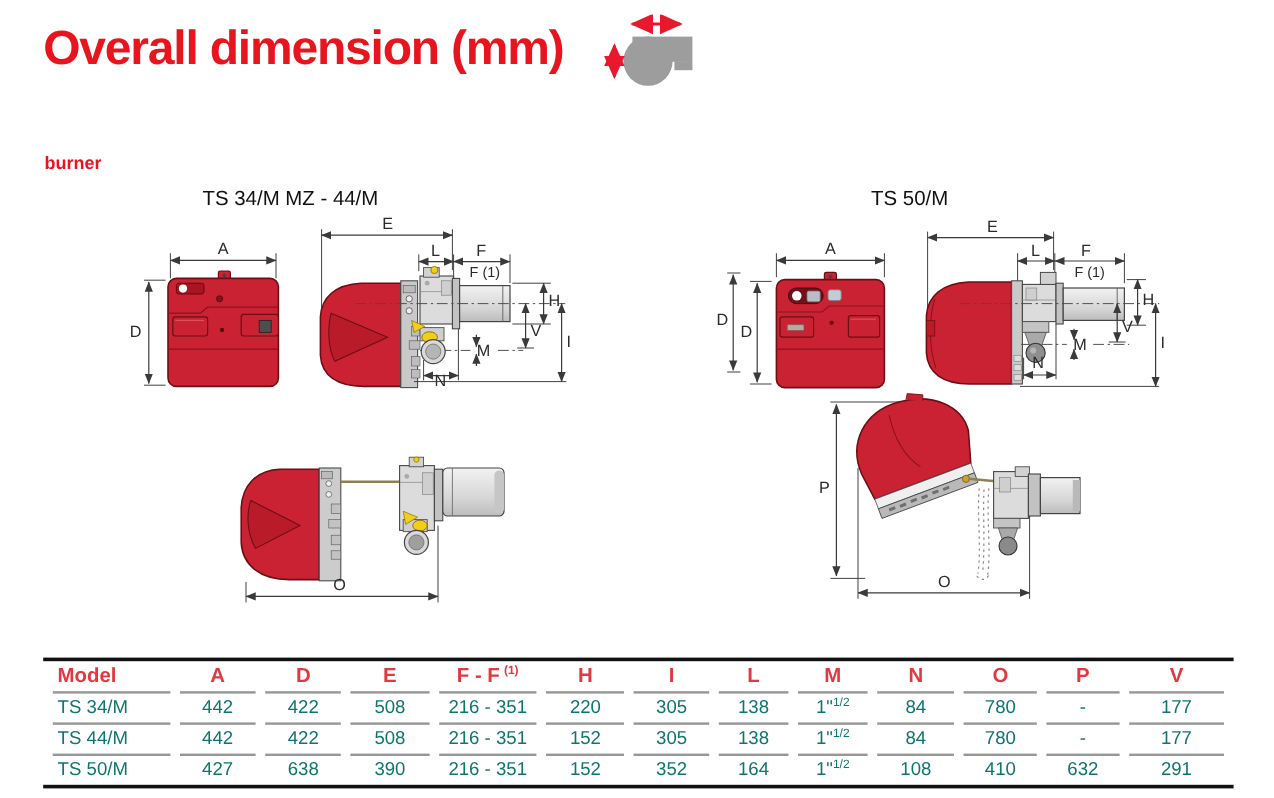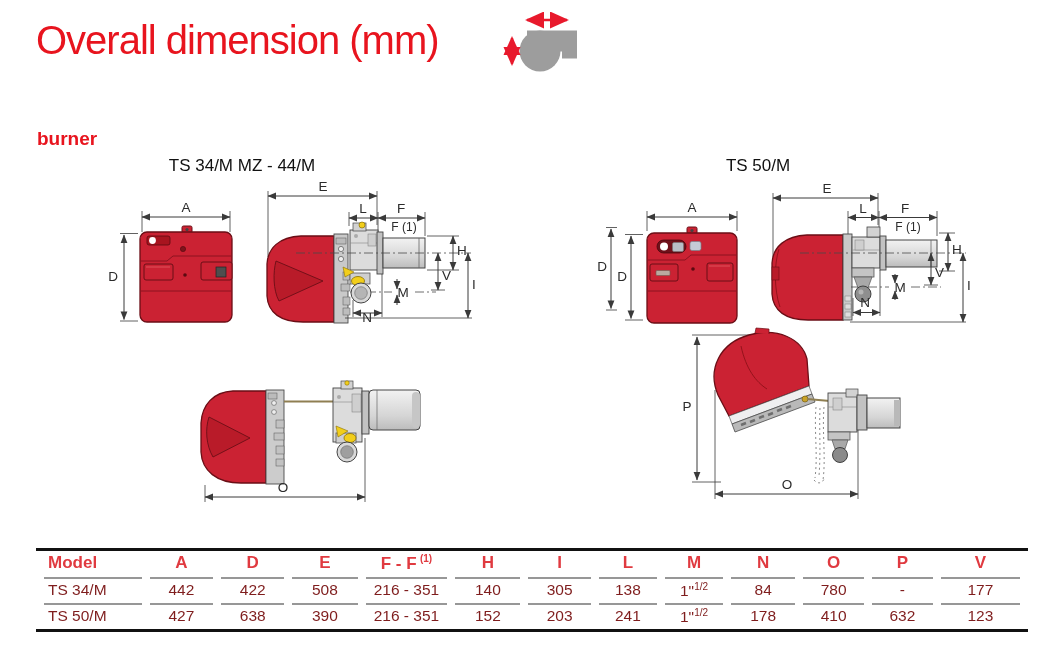--- a/index.html
+++ b/index.html
@@ -1,35 +1,35 @@
 <!DOCTYPE html>
 <html><head>
 <meta charset="utf-8">
 <style>
   html,body{margin:0;padding:0;background:#fff;}
   #page{position:relative;width:1062px;height:665px;background:#ffffff;overflow:hidden;
         font-family:"Liberation Sans",sans-serif;}
-  .page-title{position:absolute;left:36px;top:18px;font-size:40px;font-weight:normal;
+  .page-title{position:absolute;left:36px;top:18px;font-size:40px;font-weight:bold;
         color:#e8141e;letter-spacing:-1px;white-space:nowrap;}
-  .burner-label{position:absolute;left:37px;top:128px;font-size:19px;font-weight:bold;color:#e8141e;}
+  .burner-label{position:absolute;left:37px;top:128px;font-size:15px;font-weight:bold;color:#e8141e;}
   .diagram{position:absolute;}
   svg text{font-family:"Liberation Sans",sans-serif;}
   .dim{font-size:13.5px;fill:#2b2b2b;}
   .dim-sm{font-size:12px;fill:#2b2b2b;}
   .dtitle{font-size:17px;fill:#111;}
   .dline{stroke:#3a3a3a;stroke-width:1;fill:none;}
   .eline{stroke:#3a3a3a;stroke-width:0.8;fill:none;}
   .cline{stroke:#4a4a4a;stroke-width:0.8;fill:none;stroke-dasharray:9 3 2 3;}
   .ghost{stroke:#8a8a8a;stroke-width:1;fill:none;stroke-dasharray:2 3;}
   
   .dim-table{position:absolute;left:36px;top:548px;width:992px;
       border-top:3px solid #111;border-bottom:3px solid #111;}
   .dim-table table{width:100%;border-collapse:separate;border-spacing:8px 0;table-layout:fixed;}
   .dim-table th,.dim-table td{border-bottom:2px solid #979797;padding:2px 0 3px;
-      font-size:15.5px;color:#7f1d1d;text-align:center;white-space:nowrap;}
+      font-size:15.5px;color:#0f766e;text-align:center;white-space:nowrap;}
   .dim-table th{color:#e03a40;font-size:17px;font-weight:bold;margin-left:45px;}
   .dim-table th.model,.dim-table td.model{text-align:left;padding-left:4px;}
   .dim-table tr.last td{border-bottom:none;}
   .dim-table sup{font-size:10px;}
 </style>
 </head>
 <body>
 
 <div id="page">
 
@@ -331,41 +331,56 @@
           <th>V</th>
         </tr>
       </thead>
       <tbody>
         <tr>
           <td class="model">TS 34/M</td>
           <td>442</td>
           <td>422</td>
           <td>508</td>
           <td>216 - 351</td>
-          <td>140</td>
+          <td>220</td>
+          <td>305</td>
+          <td>138</td>
+          <td><span>1"</span><sup>1/2</sup></td>
+          <td>84</td>
+          <td>780</td>
+          <td>-</td>
+          <td>177</td>
+        </tr>
+        <tr>
+          <td class="model">TS 44/M</td>
+          <td>442</td>
+          <td>422</td>
+          <td>508</td>
+          <td>216 - 351</td>
+          <td>152</td>
           <td>305</td>
           <td>138</td>
           <td><span>1"</span><sup>1/2</sup></td>
           <td>84</td>
           <td>780</td>
           <td>-</td>
           <td>177</td>
         </tr>
         <tr class="last">
           <td class="model">TS 50/M</td>
           <td>427</td>
           <td>638</td>
           <td>390</td>
           <td>216 - 351</td>
           <td>152</td>
-          <td>203</td>
-          <td>241</td>
+          <td>352</td>
+          <td>164</td>
           <td><span>1"</span><sup>1/2</sup></td>
-          <td>178</td>
+          <td>108</td>
           <td>410</td>
           <td>632</td>
-          <td>123</td>
+          <td>291</td>
         </tr>
       </tbody>
     </table>
   </div>
 
 </div>
 
 </body></html>

